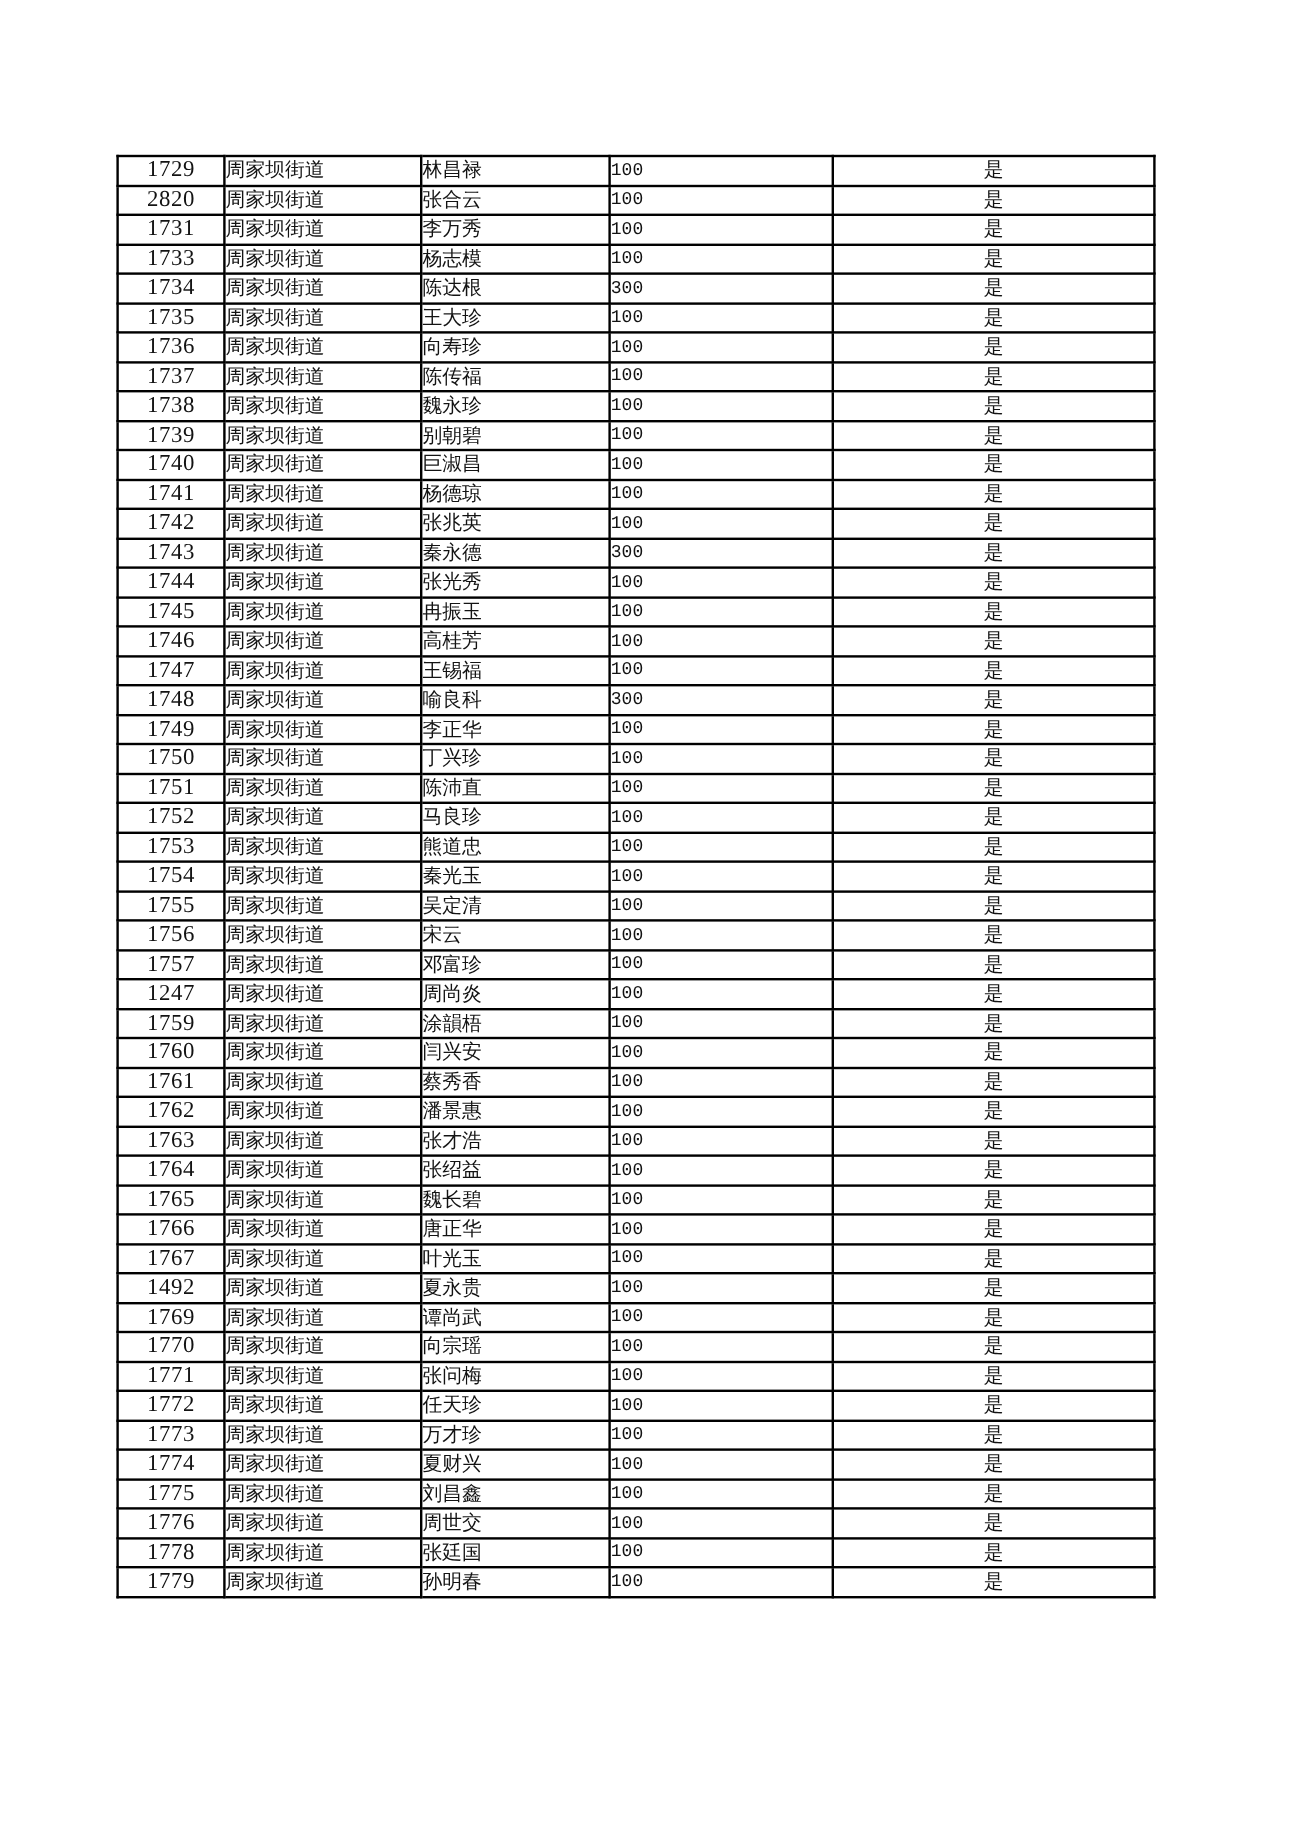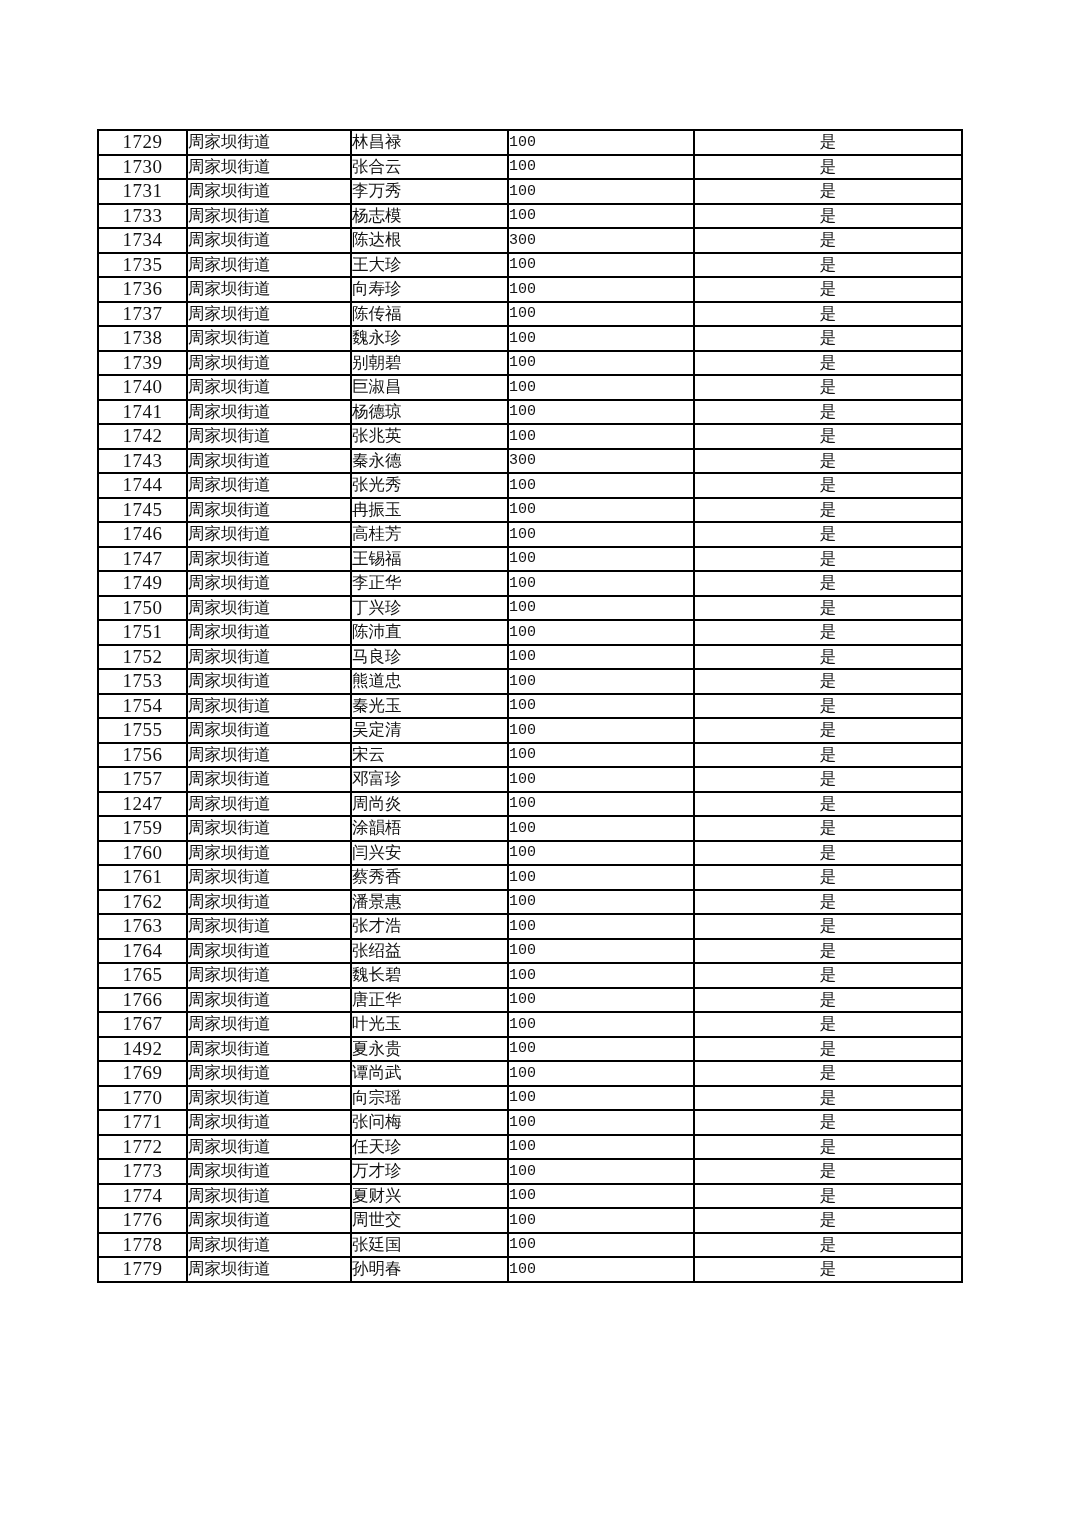--- a/index.html
+++ b/index.html
@@ -85,21 +85,21 @@
     </colgroup>
     <tbody>
         <tr>
           <td class="col-no">1729</td>
           <td class="col-street">周家坝街道</td>
           <td class="col-name">林昌禄</td>
           <td class="col-amount">100</td>
           <td class="col-flag">是</td>
         </tr>
         <tr>
-          <td class="col-no">1730</td>
+          <td class="col-no">2820</td>
           <td class="col-street">周家坝街道</td>
           <td class="col-name">张合云</td>
           <td class="col-amount">100</td>
           <td class="col-flag">是</td>
         </tr>
         <tr>
           <td class="col-no">1731</td>
           <td class="col-street">周家坝街道</td>
           <td class="col-name">李万秀</td>
           <td class="col-amount">100</td>
@@ -204,20 +204,27 @@
           <td class="col-flag">是</td>
         </tr>
         <tr>
           <td class="col-no">1747</td>
           <td class="col-street">周家坝街道</td>
           <td class="col-name">王锡福</td>
           <td class="col-amount">100</td>
           <td class="col-flag">是</td>
         </tr>
         <tr>
+          <td class="col-no">1748</td>
+          <td class="col-street">周家坝街道</td>
+          <td class="col-name">喻良科</td>
+          <td class="col-amount">300</td>
+          <td class="col-flag">是</td>
+        </tr>
+        <tr>
           <td class="col-no">1749</td>
           <td class="col-street">周家坝街道</td>
           <td class="col-name">李正华</td>
           <td class="col-amount">100</td>
           <td class="col-flag">是</td>
         </tr>
         <tr>
           <td class="col-no">1750</td>
           <td class="col-street">周家坝街道</td>
           <td class="col-name">丁兴珍</td>
@@ -382,20 +389,27 @@
           <td class="col-no">1773</td>
           <td class="col-street">周家坝街道</td>
           <td class="col-name">万才珍</td>
           <td class="col-amount">100</td>
           <td class="col-flag">是</td>
         </tr>
         <tr>
           <td class="col-no">1774</td>
           <td class="col-street">周家坝街道</td>
           <td class="col-name">夏财兴</td>
+          <td class="col-amount">100</td>
+          <td class="col-flag">是</td>
+        </tr>
+        <tr>
+          <td class="col-no">1775</td>
+          <td class="col-street">周家坝街道</td>
+          <td class="col-name">刘昌鑫</td>
           <td class="col-amount">100</td>
           <td class="col-flag">是</td>
         </tr>
         <tr>
           <td class="col-no">1776</td>
           <td class="col-street">周家坝街道</td>
           <td class="col-name">周世交</td>
           <td class="col-amount">100</td>
           <td class="col-flag">是</td>
         </tr>

